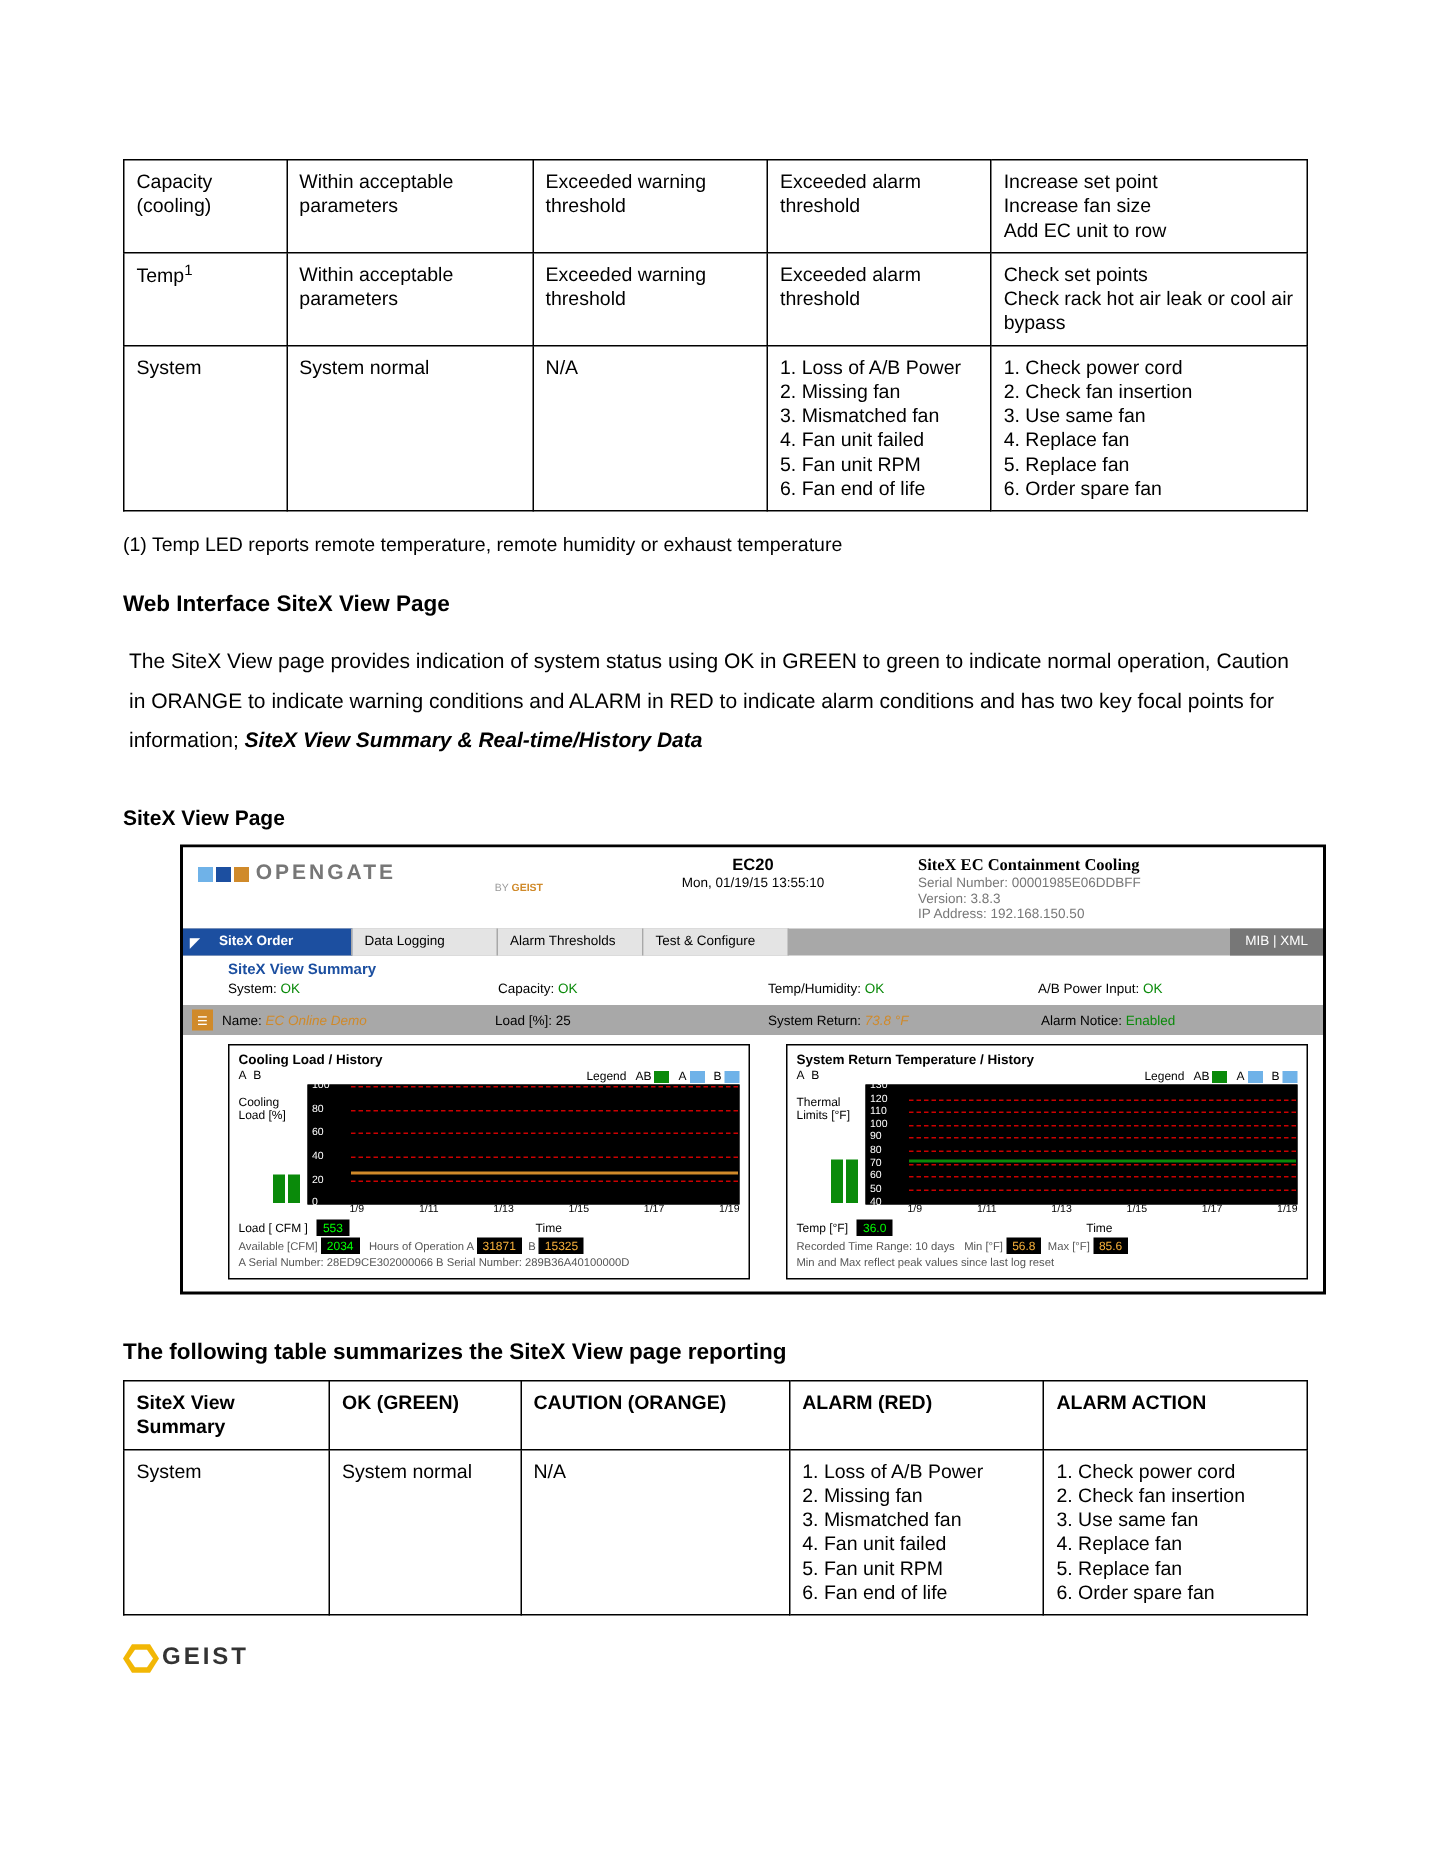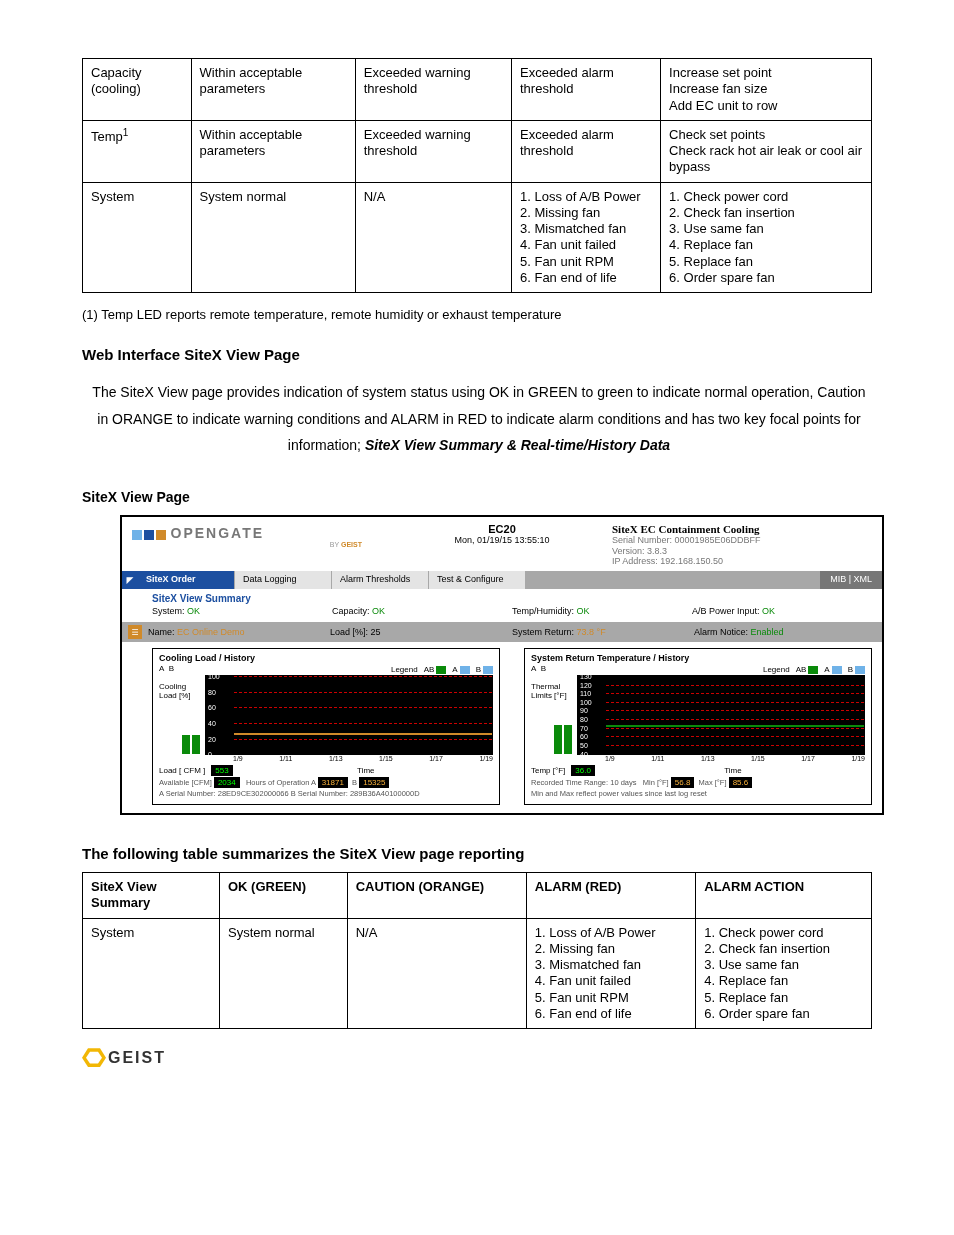--- a/index.html
+++ b/index.html
@@ -1,23 +1,23 @@
 <!DOCTYPE html>
 <html><head>
 <meta charset="utf-8">
 <style>
   html,body{margin:0;padding:0;background:#fff;font-family:Arial,Helvetica,sans-serif;color:#000;}
-  .page{width:954px;margin:0 auto;padding:58px 82px 30px 82px;box-sizing:border-box;font-size:13px;}
+  .page{width:954px;margin:0 auto;padding:106px 82px 30px 82px;box-sizing:border-box;font-size:13px;}
   table.spec{border-collapse:collapse;width:100%;}
   table.spec td,table.spec th{border:1px solid #000;padding:6px 8px;vertical-align:top;font-size:13px;line-height:1.25;}
   table.spec th{text-align:left;font-weight:bold;}
   .footnote{font-size:13px;margin:14px 0 22px 0;}
   h2.sec{font-size:15px;font-weight:bold;margin:24px 0 16px 0;}
   h3.sec{font-size:14px;font-weight:bold;margin:30px 0 10px 0;}
-  p.body{font-size:14px;line-height:1.9;margin:0 0 14px 4px;text-align:center;}
+  p.body{font-size:14px;line-height:1.9;margin:0 0 14px 4px;}
   p.body .bi{font-weight:bold;font-style:italic;}
   .sup{font-size:10px;vertical-align:super;}
 
   
   .shot{border:2px solid #000;margin:6px 0 8px 38px;width:760px;font-size:9px;}
   .shot-top{display:flex;background:#fff;}
   .shot-logo{flex:0 0 260px;padding:8px 10px 4px 10px;}
   .og-word{font-size:14px;letter-spacing:2px;color:#777;font-weight:bold;}
   .og-sq{display:inline-block;width:10px;height:10px;margin-right:2px;vertical-align:middle;}
   .shot-mid{flex:0 0 200px;padding:6px 0;text-align:center;}
@@ -32,21 +32,21 @@
   .tabbar .sp{flex:1;}
   .mibxml{color:#fff;padding:3px 10px;background:#777;}
   .summary{padding:4px 10px 6px 30px;}
   .summary .ttl{color:#1c4fa0;font-weight:bold;font-size:10px;}
   .sumrow{display:flex;gap:0;margin-top:2px;font-size:9px;}
   .sumrow>div{flex:1;}
   .ok{color:#0a8a0a;}
   .bar2{background:#a8a8a8;padding:3px 6px 3px 6px;display:flex;align-items:center;font-size:9px;color:#000;}
   .bar2 .ic{width:14px;height:14px;background:#d08a2a;margin-right:6px;display:inline-flex;align-items:center;justify-content:center;color:#fff;font-size:8px;}
   .bar2>div{flex:1;}
-  .orange{color:#d08a2a;}
+  .orange{color:#d08a2a;font-style:italic;}
   .charts{display:flex;padding:6px 10px 8px 30px;gap:24px;}
   .chartbox{flex:1;border:1.5px solid #000;padding:4px 6px 6px 6px;}
   .chartbox .ct{font-size:9px;font-weight:bold;margin-bottom:2px;}
   .plotrow{display:flex;gap:6px;align-items:flex-start;}
   .plotside{font-size:8px;width:40px;line-height:1.1;}
   .plot{flex:1;}
   .legend{display:flex;gap:6px;font-size:8px;justify-content:flex-end;margin-bottom:1px;}
   .lg{display:inline-flex;align-items:center;gap:2px;}
   .sw{width:10px;height:8px;display:inline-block;}
   .grid{background:#000;height:78px;position:relative;border:1px solid #000;}
@@ -251,21 +251,21 @@
                 <span>1/19</span>
               </div>
         </div>
       </div>
       <div class="below">
             <span>Temp [°F]</span> 
             <span class="blackbox">36.0</span>
             <span style="flex:1;text-align:center">Time</span>
           </div>
       <div class="tiny"><span>Recorded Time Range: 10 days</span>&nbsp;&nbsp;&nbsp;<span>Min [°F]</span> <span class="blackbox o">56.8</span>&nbsp;&nbsp;<span>Max [°F]</span> <span class="blackbox o">85.6</span></div>
-      <div class="tiny">Min and Max reflect power values since last log reset</div>
+      <div class="tiny">Min and Max reflect peak values since last log reset</div>
     </div>
   </div>
 </div>
 
 <h3 class="sec" style="font-size:15px">The following table summarizes the SiteX View page reporting</h3>
 
 <table class="spec">
   <thead>
         <tr id="t2head">
           <th style="width: 120px;">SiteX View Summary</th>

